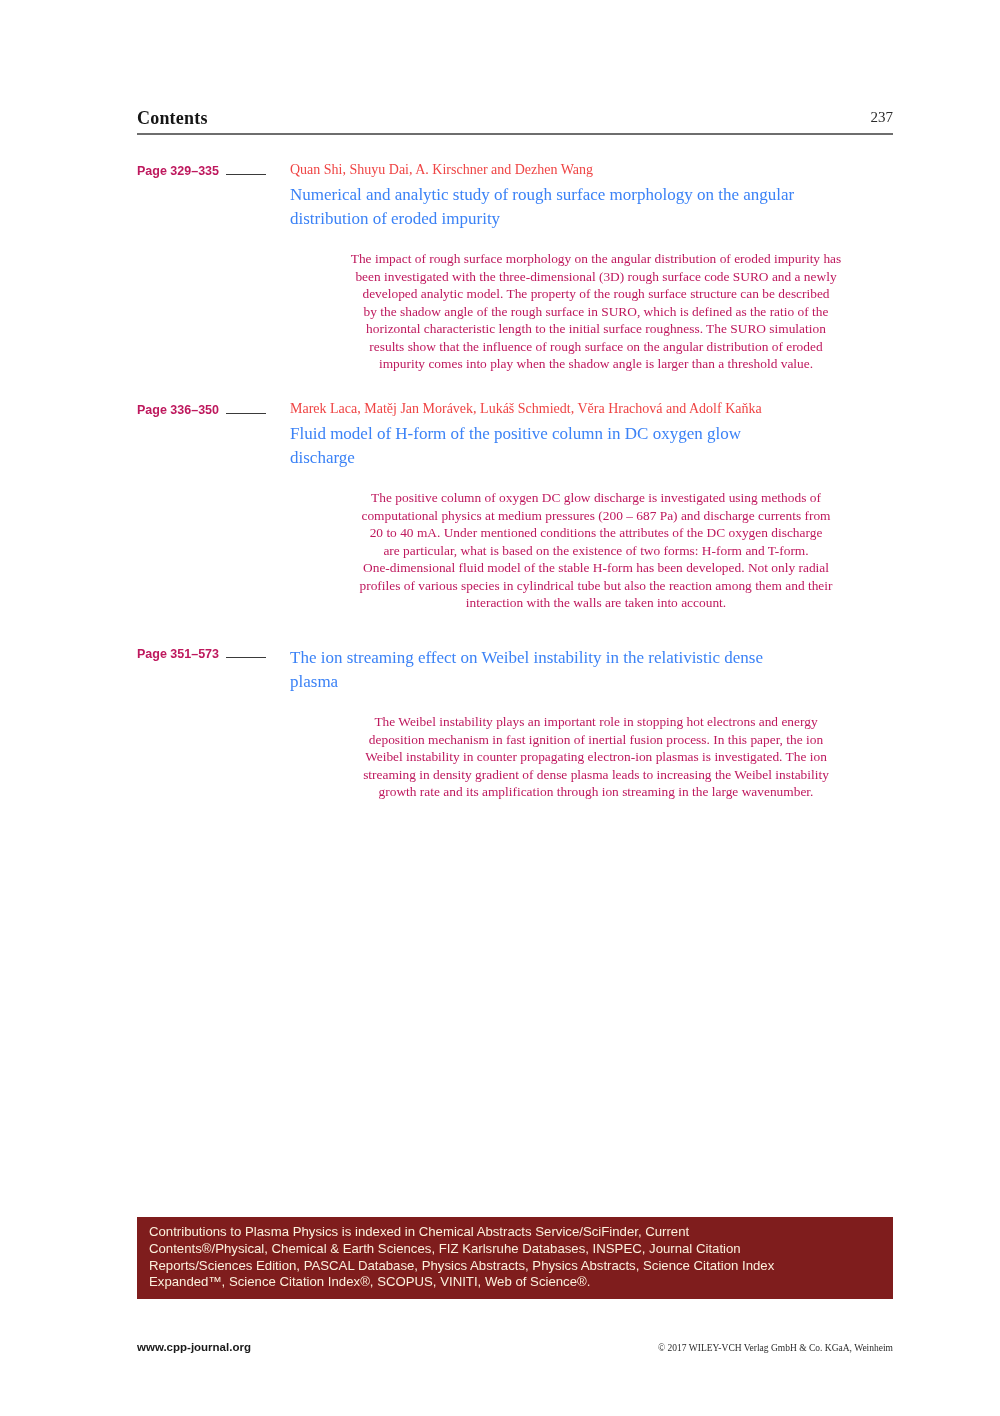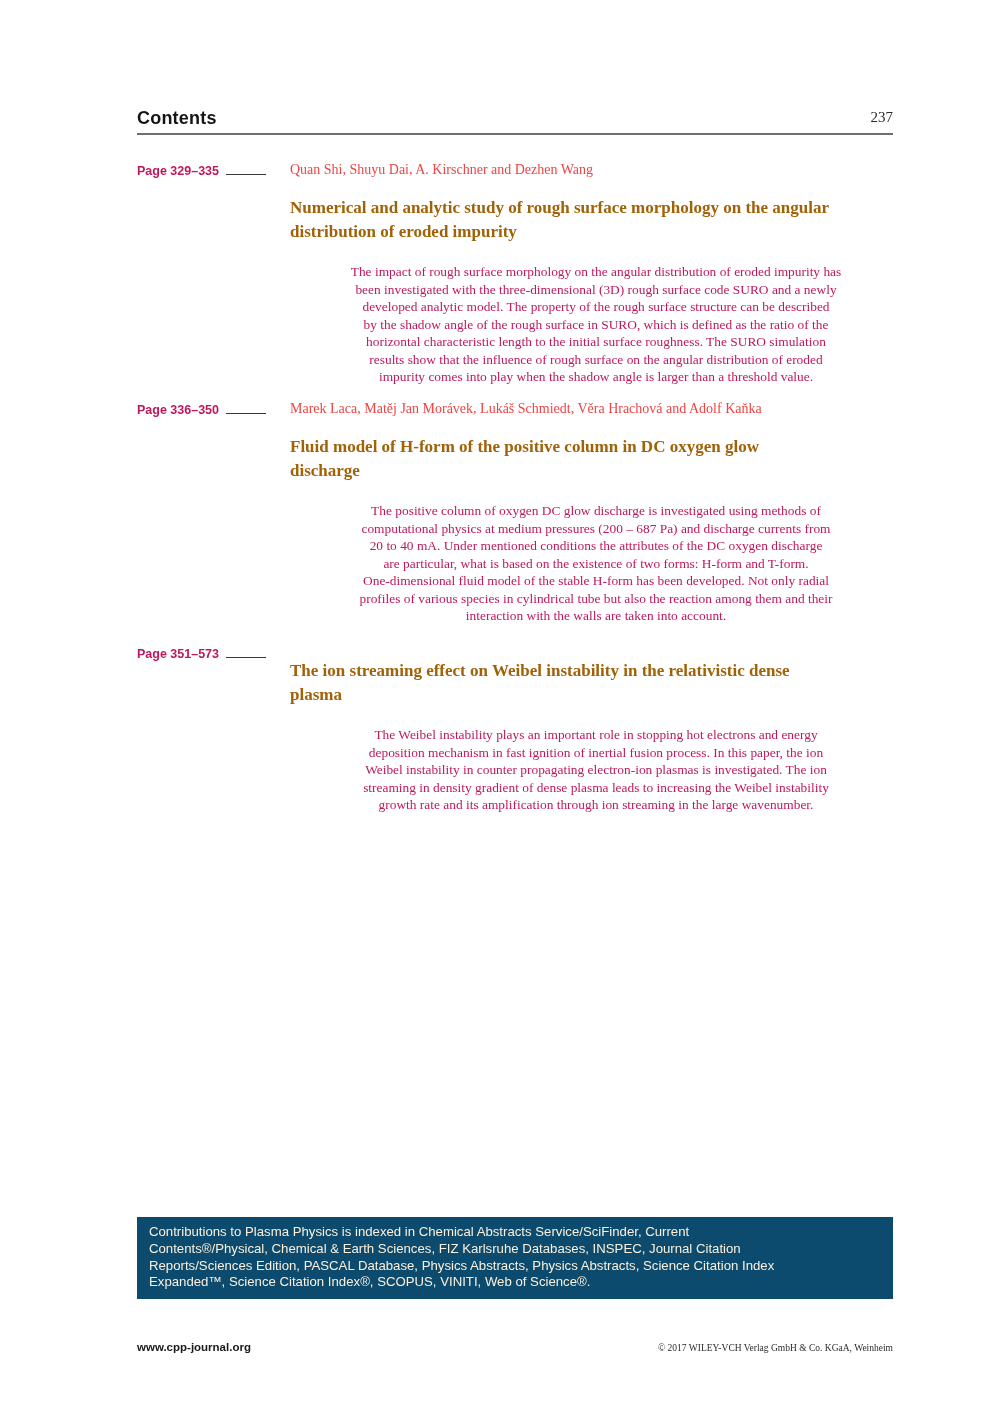--- a/index.html
+++ b/index.html
@@ -11,21 +11,21 @@
     width: 1000px;
     height: 1416px;
     background: #ffffff;
     overflow: hidden;
   }
 
   
   .header-title {
     position: absolute;
     left: 137px; top: 108px;
-    font-family: Liberation Sans, sans-serif;
+    font-family: Liberation Serif, serif;
     font-size: 18px;
     font-weight: bold;
     letter-spacing: 0.2px;
     color: #151515;
   }
   .header-pagenum {
     position: absolute;
     top: 109px; left: 137px; width: 756px;
     text-align: right;
     font-family: "Liberation Serif", serif;
@@ -64,45 +64,45 @@
     border-bottom: 1.5px solid #3a3a3a;
   }
   .maincol { margin-left: 153px; width: 612px; }
   .authors {
     font-size: 14px;
     line-height: 20px;
     color: #ef4444;
     white-space: nowrap;
   }
   .title {
-    margin-top: 16px;
+    margin-top: 3px;
     font-size: 17px;
     line-height: 24px;
-    font-weight: bold;
-    color: #a16207;
+    font-weight: normal;
+    color: #3b82f6;
     white-space: pre-line;
   }
   .abstract {
     margin-top: 19px;
     font-size: 13.4px;
     line-height: 17.5px;
     color: #be185d;
     white-space: pre-line;
     text-align: center;
   }
   .entry-1 { top: 160px; }
   .entry-2 { top: 399px; }
   .entry-3 { top: 643px; }
 
   
   .index-notice {
     position: absolute;
     left: 137px; top: 1217px;
     width: 756px; height: 82px;
-    background: #0c4a6e;
+    background: #7f1d1d;
     padding: 7px 12px;
   }
   .index-notice-text {
     font-family: "Liberation Sans", sans-serif;
     font-size: 13.2px;
     line-height: 16.8px;
     color: #FBF0DC;
     white-space: pre-line;
   }
 

